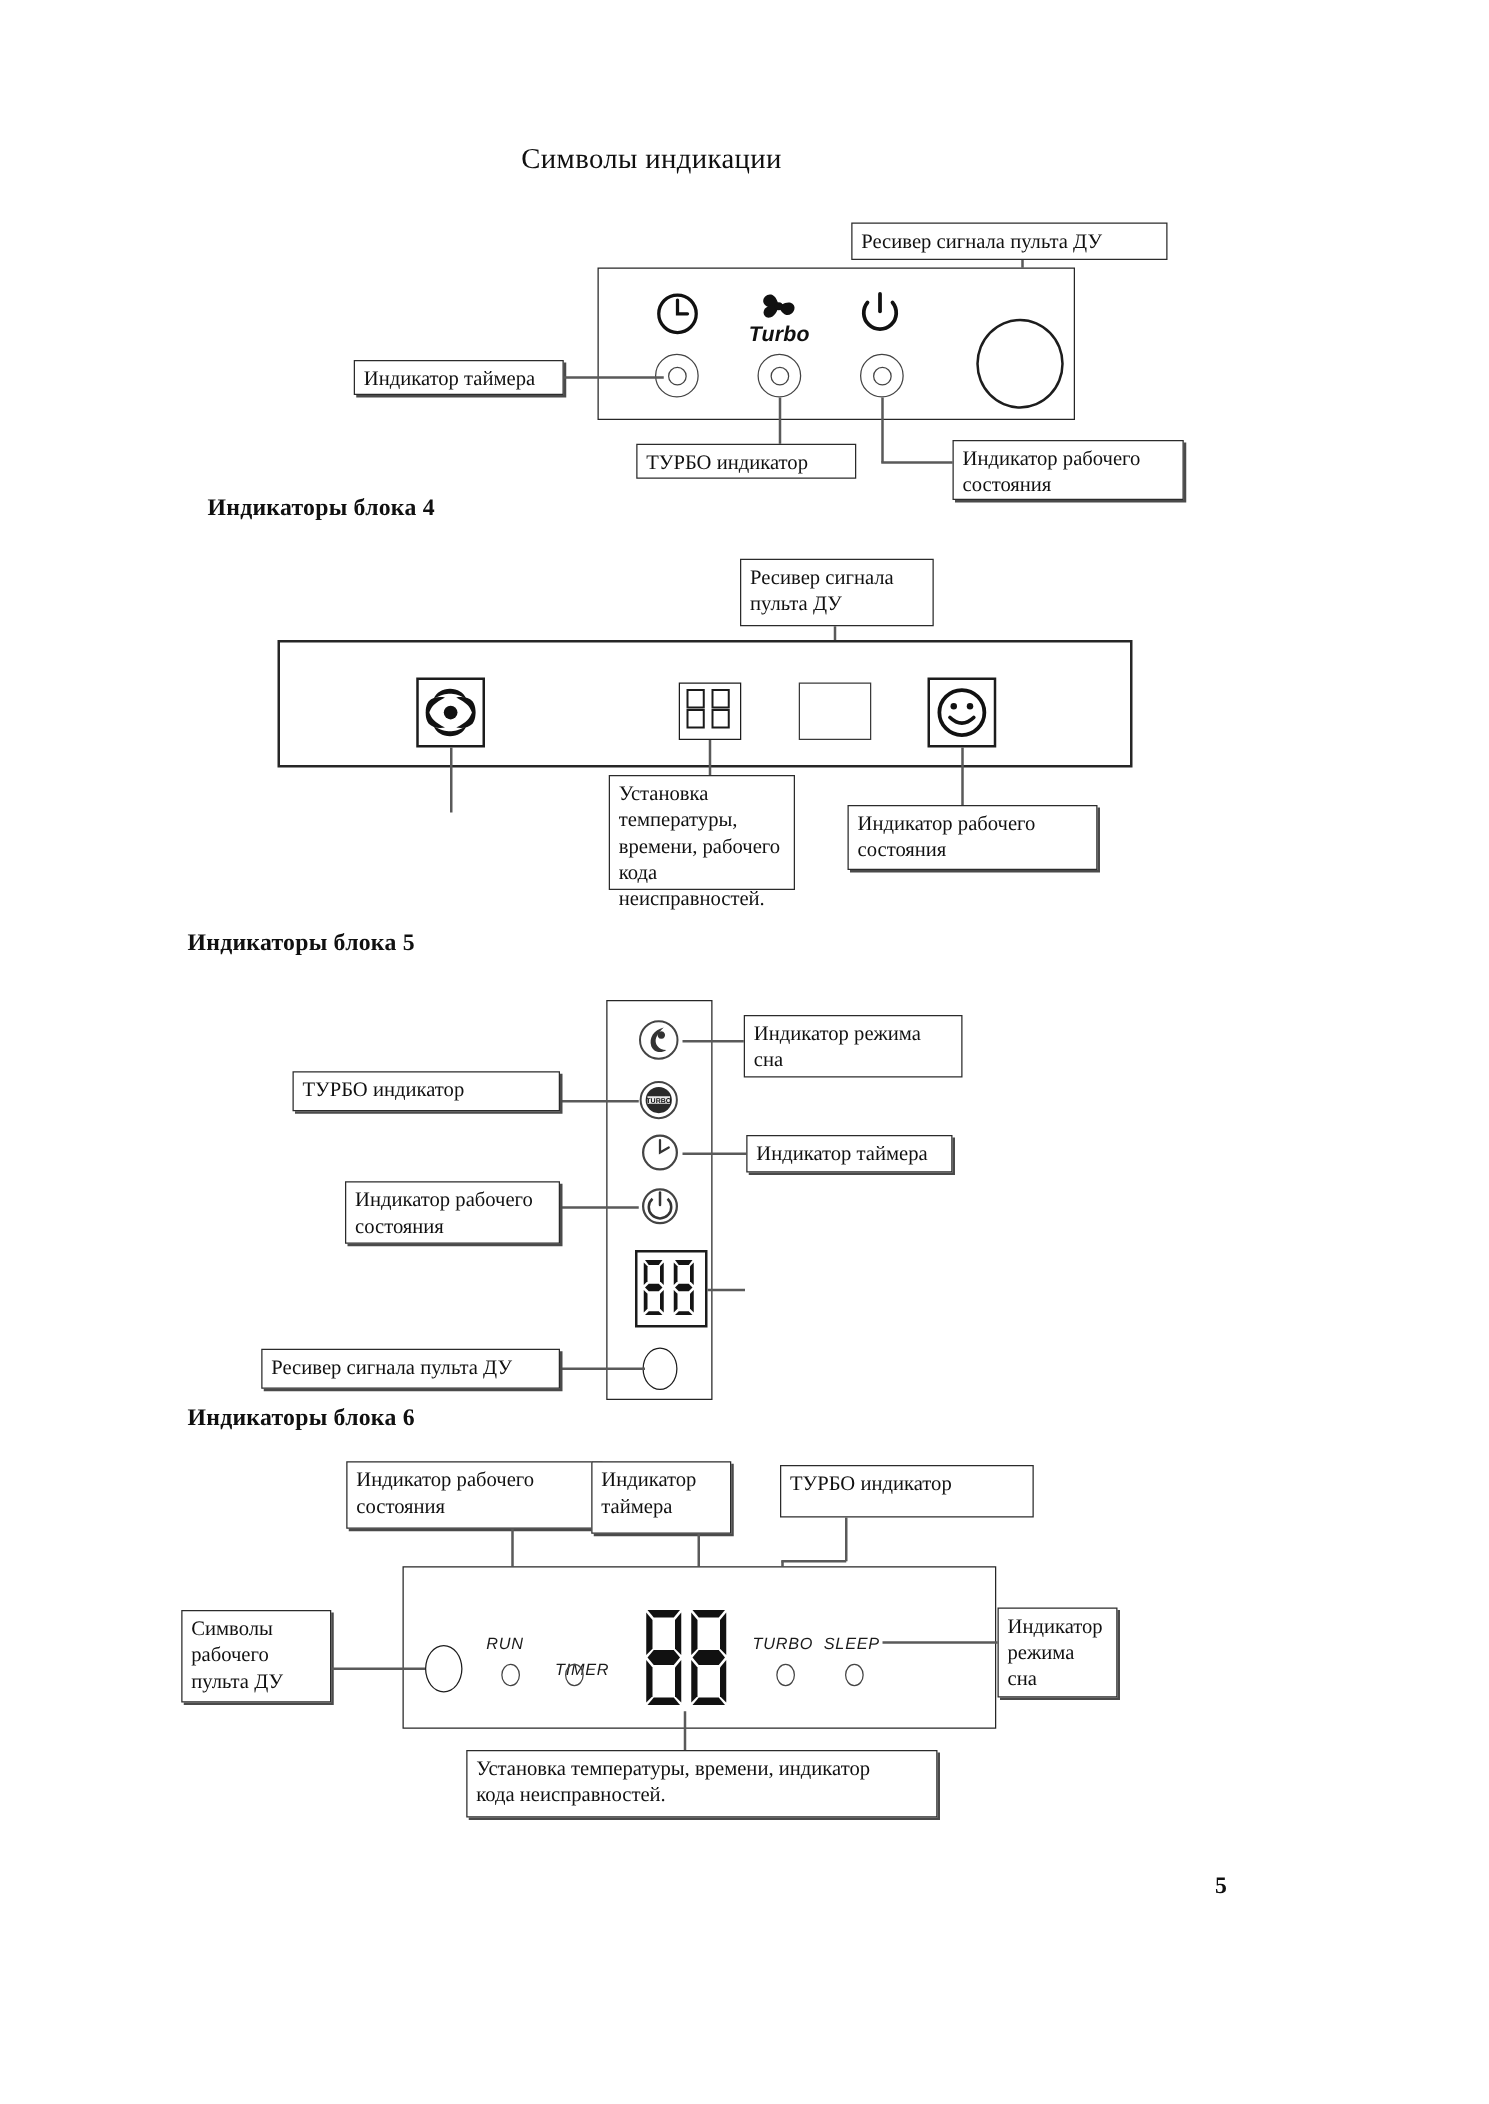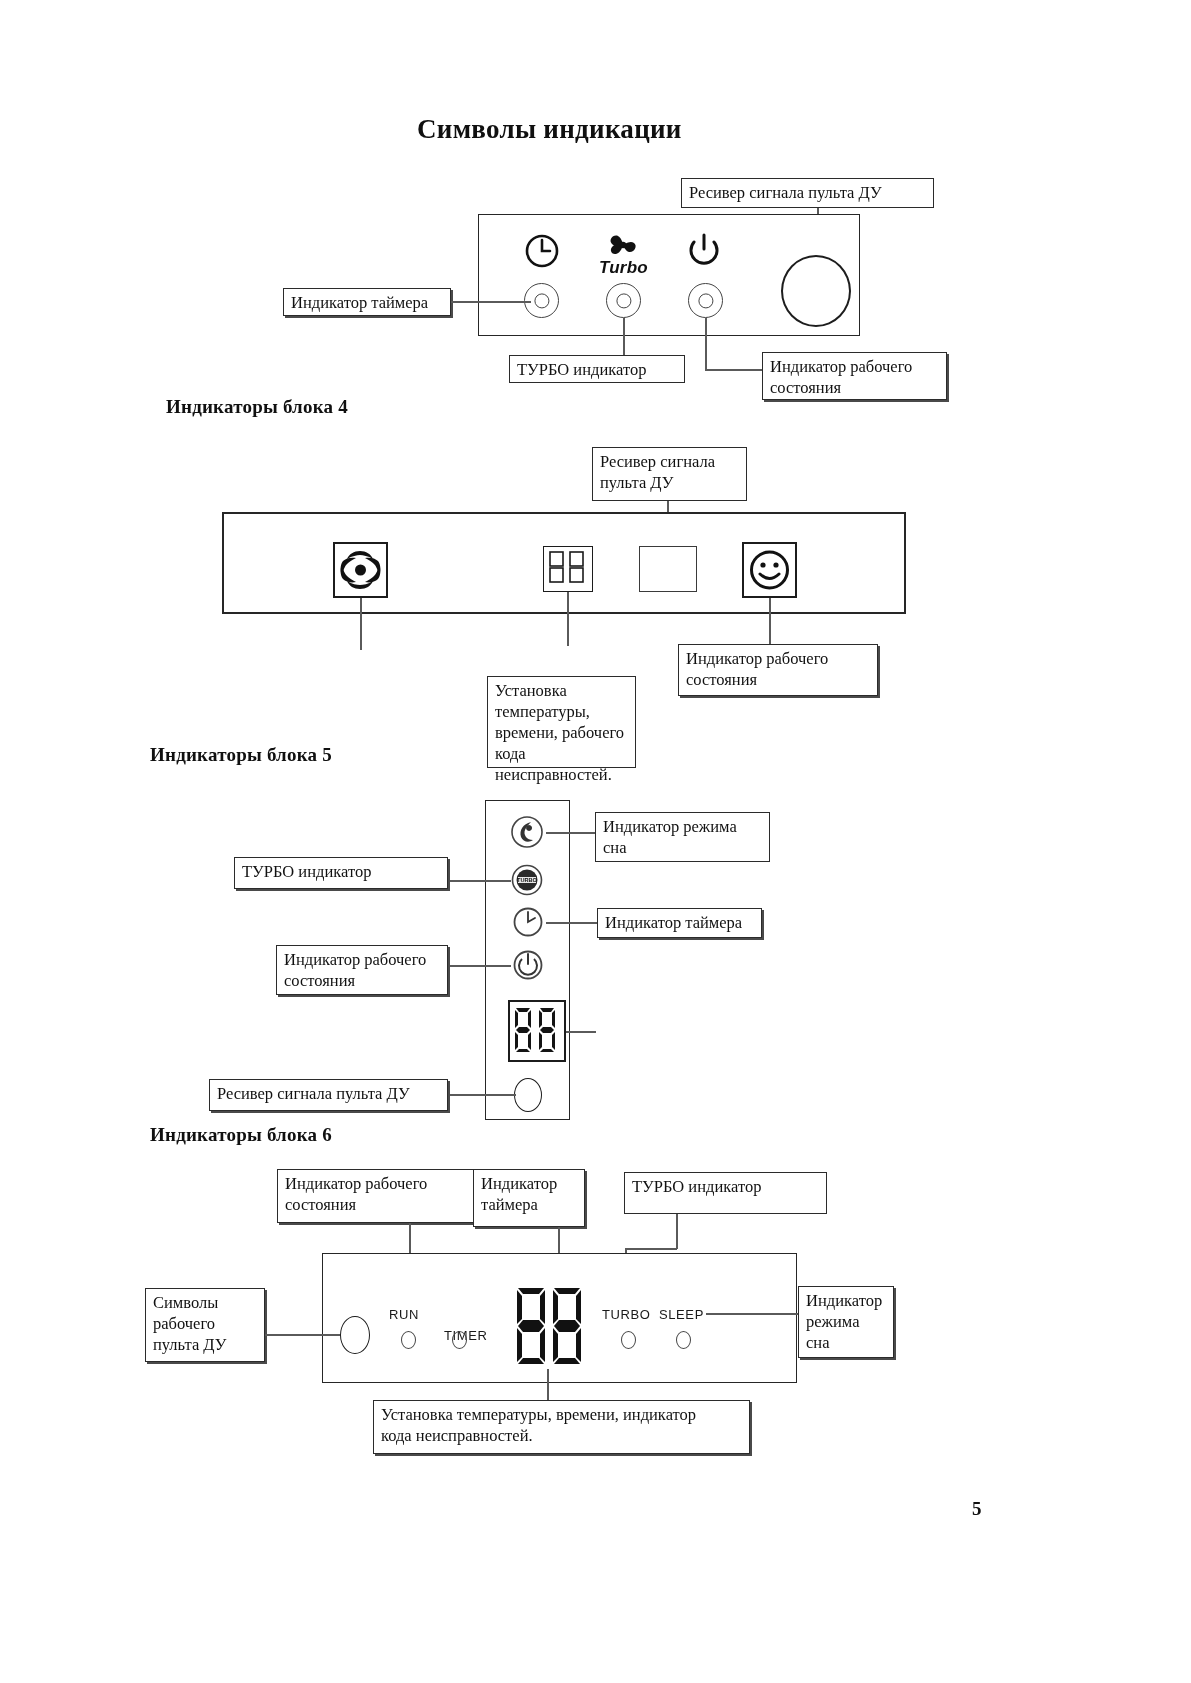--- a/index.html
+++ b/index.html
@@ -6,21 +6,21 @@
   body{
     width:1191px;height:1683px;position:relative;
     font-family:"Liberation Serif","DejaVu Serif",serif;
     color:#101010;overflow:hidden;
   }
   .page{position:absolute;inset:0;}
 
   
   .abs{position:absolute;}
   .ttl{
-    position:absolute;font-weight:bold;font-size:27px;letter-spacing:.3px;
+    position:absolute;font-weight:normal;font-size:23px;letter-spacing:.3px;
     white-space:nowrap;
   }
   .sect{
     position:absolute;font-weight:bold;font-size:19px;letter-spacing:.2px;
     white-space:nowrap;
   }
   .cbox{
     position:absolute;box-sizing:border-box;
     border:1.6px solid #2b2b2b;background:#fff;
     font-size:16.5px;line-height:1.28;
@@ -56,21 +56,21 @@
   .sqbox{
     position:absolute;box-sizing:border-box;
     border:2px solid #1c1c1c;background:#fff;
   }
   .plainrect{
     position:absolute;box-sizing:border-box;
     border:1.6px solid #3a3a3a;background:#fff;
   }
   .smalllbl{
     position:absolute;font-family:"Liberation Sans","DejaVu Sans",sans-serif;
-    font-size:13px;letter-spacing:.6px;color:#1a1a1a;white-space:nowrap;
+    font-size:13px;letter-spacing:.6px;color:#1a1a1a;white-space:nowrap;font-style:italic;
   }
   .pgnum{
     position:absolute;font-weight:bold;font-size:19px;
   }
   svg{display:block;overflow:visible;}
 </style>
 </head>
 <body>
 
 <div class="page">
@@ -179,21 +179,21 @@
       <circle cx="32" cy="21" r="2.6" fill="#111"></circle>
       <path d="M16 30 Q25.5 39 35 30" fill="none" stroke="#111" stroke-width="3" stroke-linecap="round"></path>
     </svg>
   </div>
 
   <div class="ln v thin" style="left:360px;top:598px;height:52px;"></div>
   <div class="ln v thin" style="left:567px;top:592px;height:54px;"></div>
   <div class="ln v thin" style="left:769px;top:598px;height:48px;"></div>
 
 
-  <div class="cbox thin" style="left:487px;top:676px;width:149px;height:92px;">
+  <div class="cbox thin" style="left:487px;top:620px;width:149px;height:92px;">
     <div>Установка</div>
     <div>температуры,</div>
     <div>времени, рабочего</div>
     <div>кода неисправностей.</div>
   </div>
 
   <div class="cbox sh" style="left:678px;top:644px;width:200px;height:52px;">
     <div>Индикатор рабочего</div>
     <div>состояния</div>
   </div>

